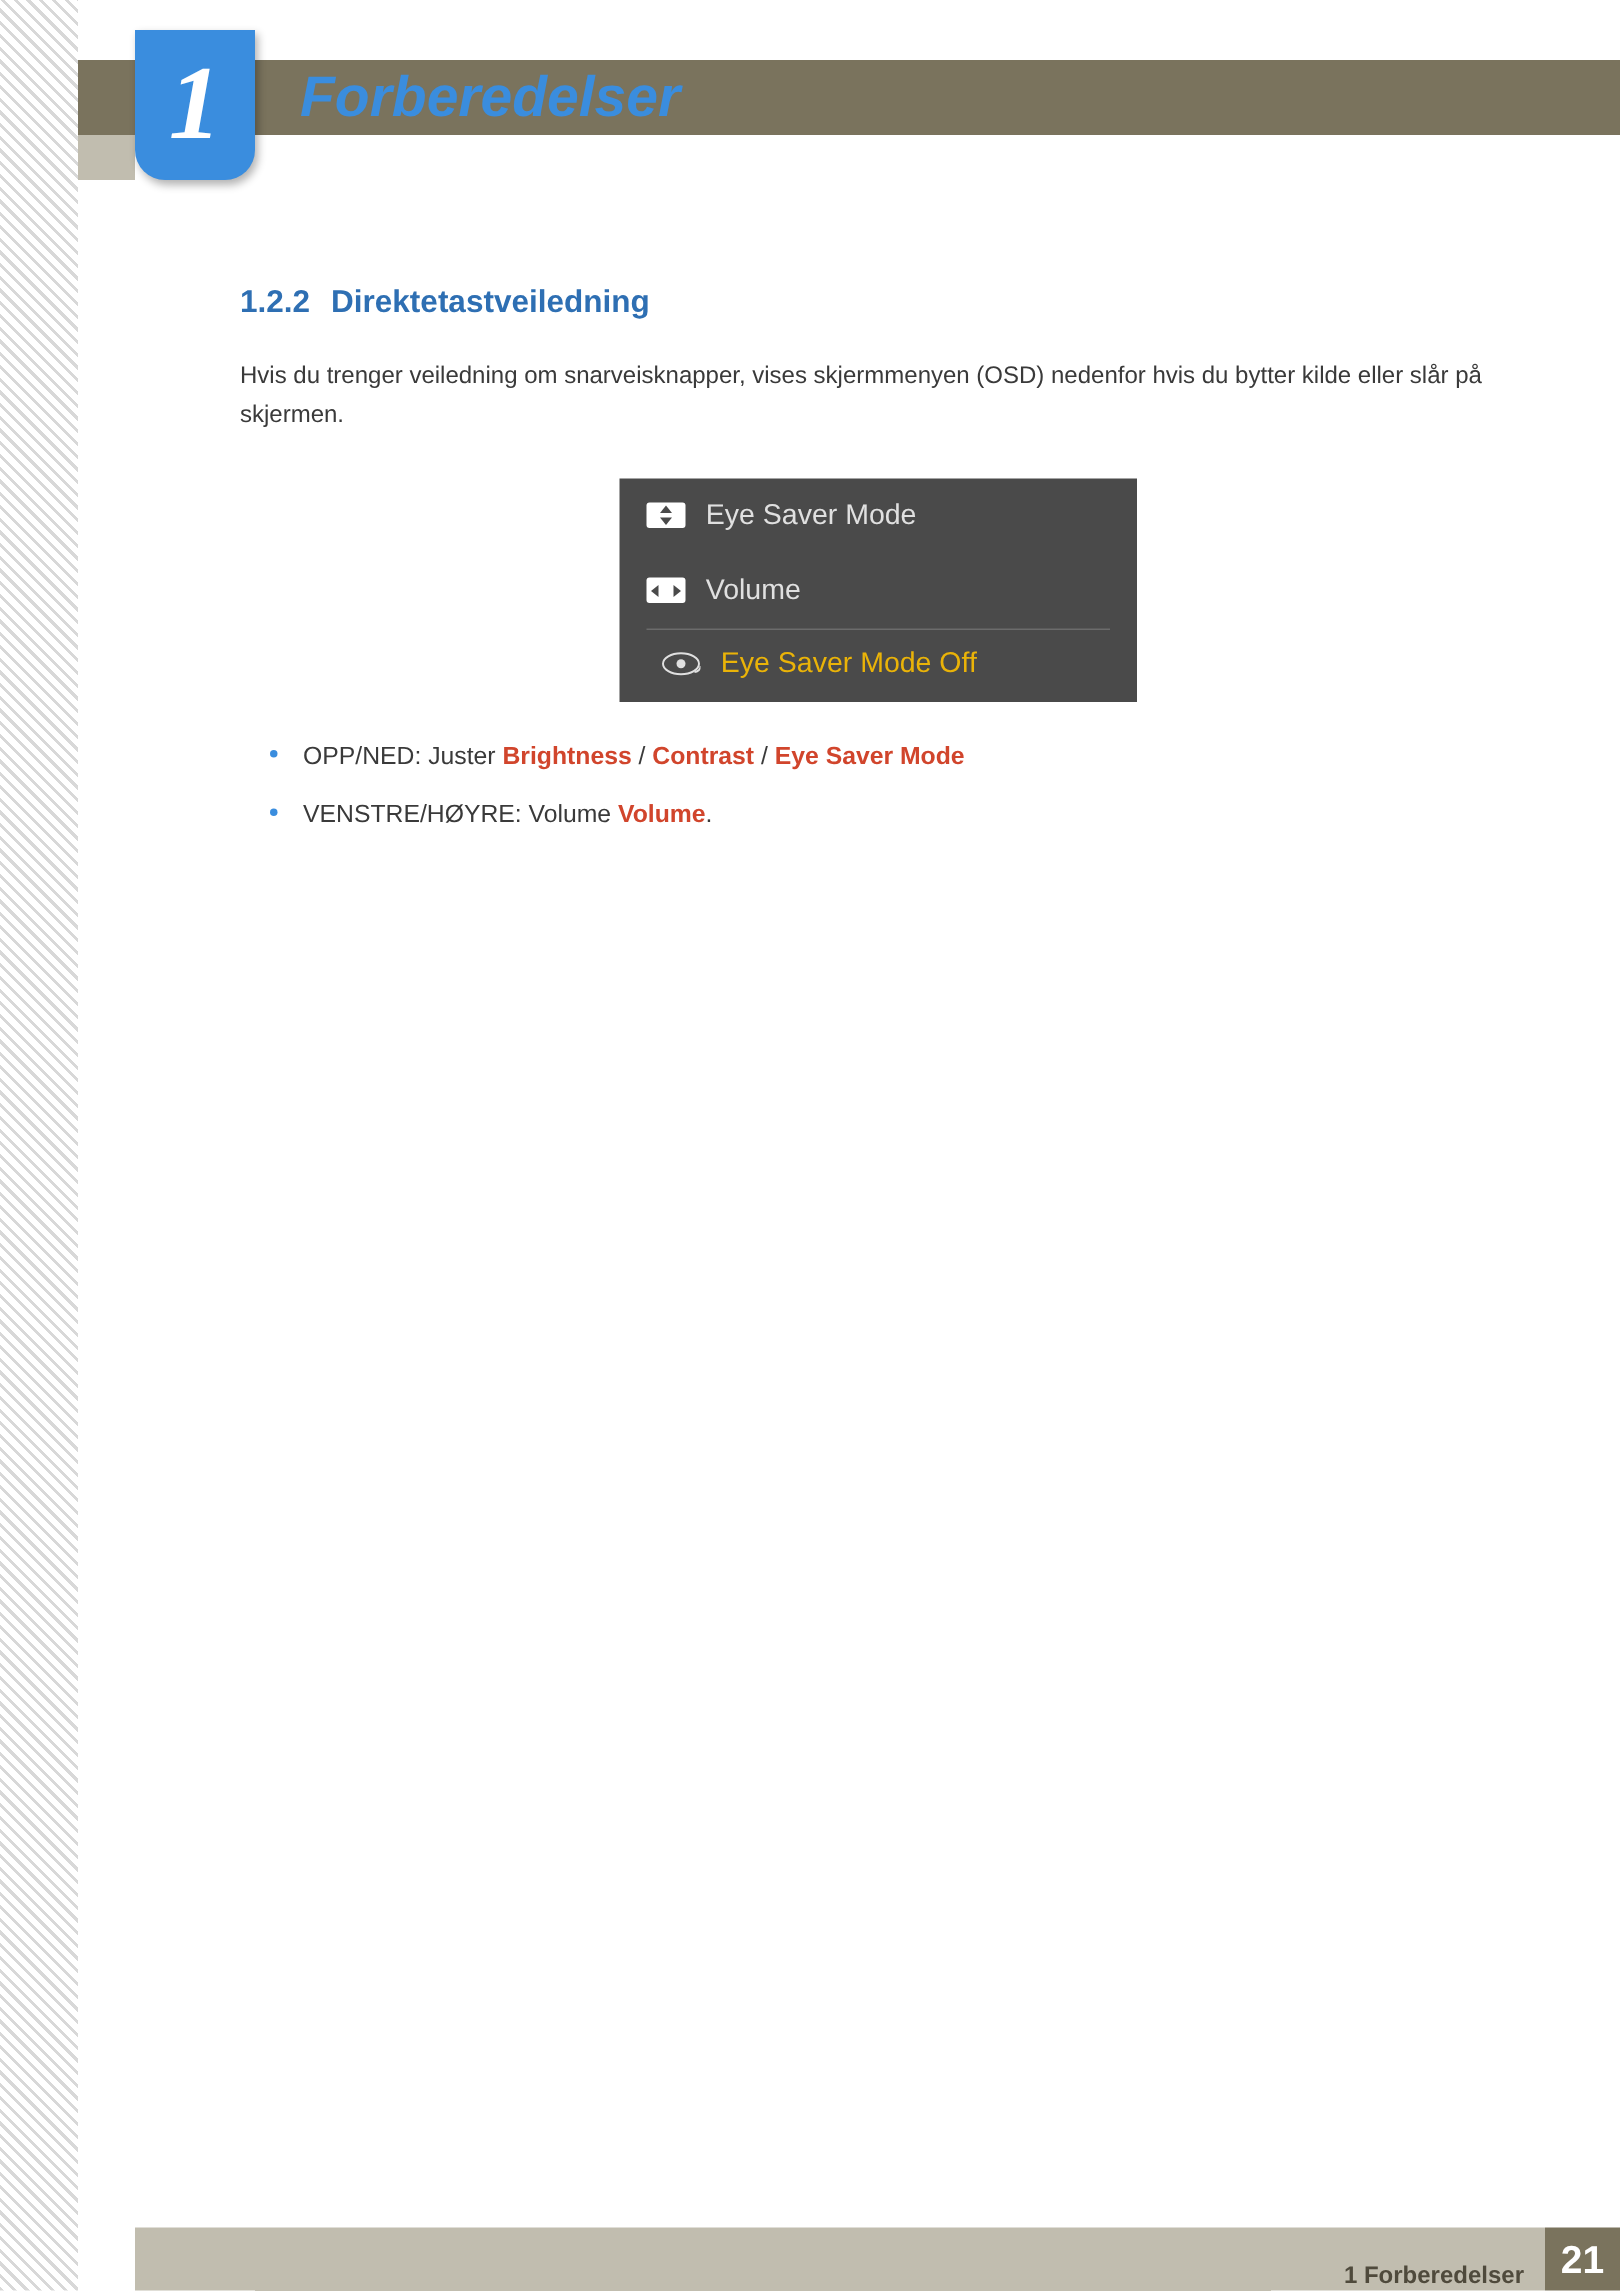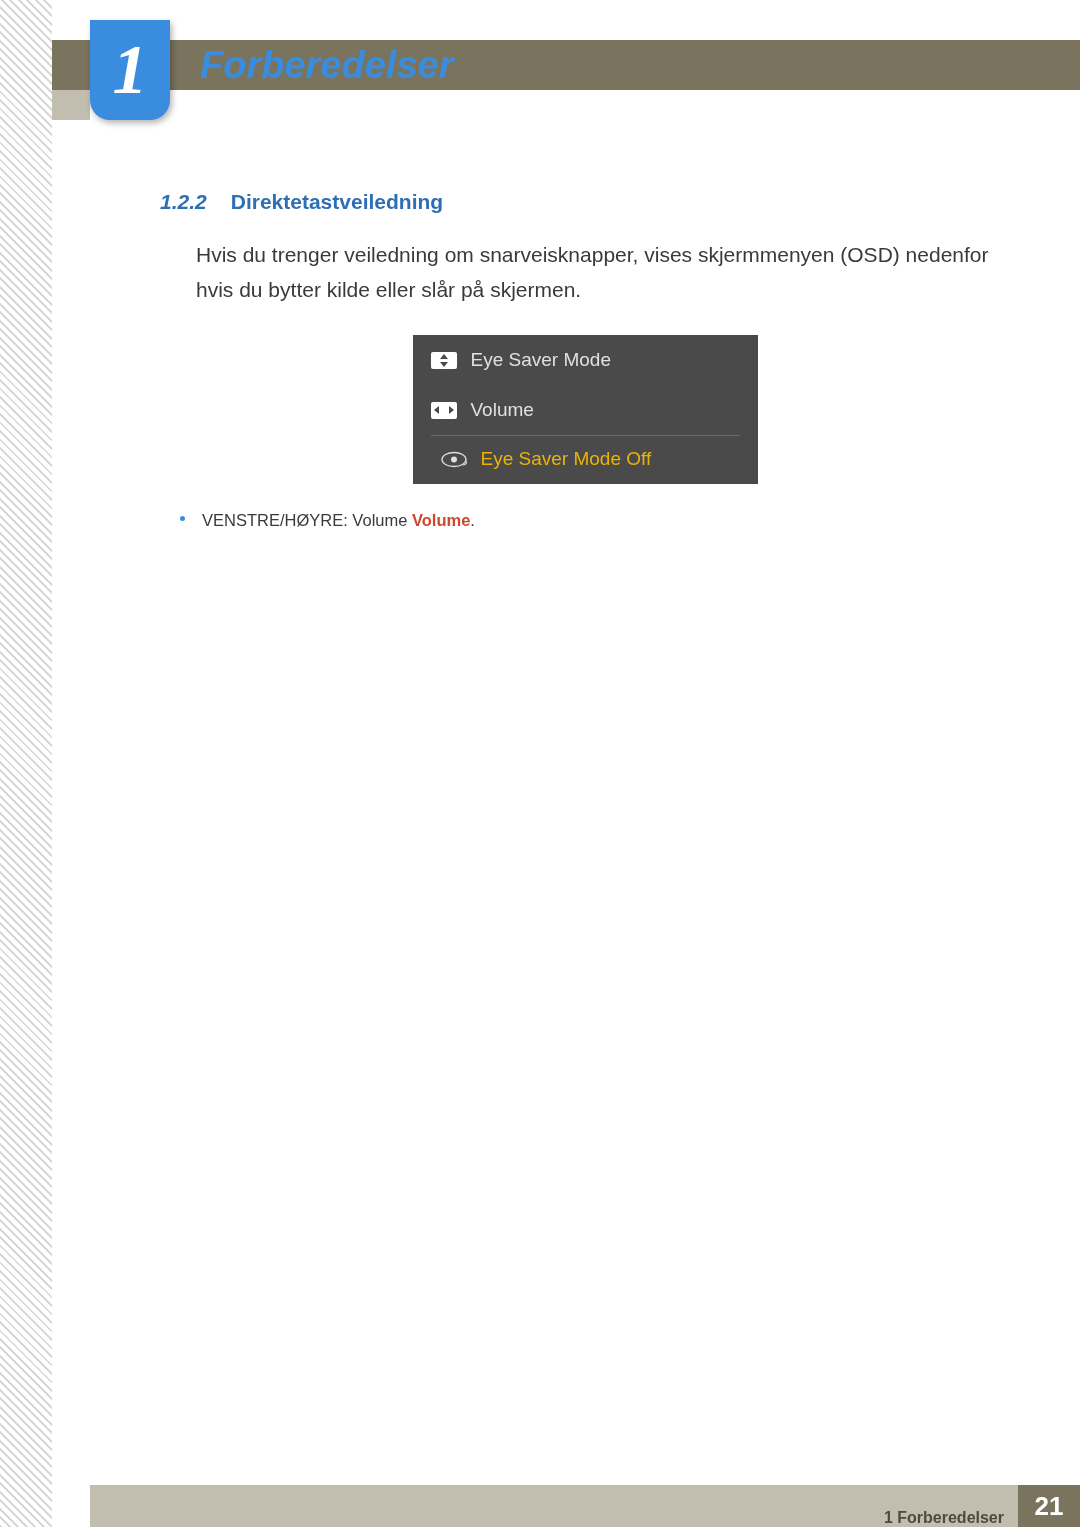--- a/index.html
+++ b/index.html
@@ -84,28 +84,27 @@
       top: 190px;
       right: 70px;
     }
     
     .section-heading {
       color: #2e6fb3;
       font-size: 21px;
       font-weight: bold;
       margin-bottom: 24px;
     }
-    .section-heading .num { margin-right: 24px; font-style: italic; }
+    .section-heading .num { margin-right: 14px; }
     
     .intro-text {
       color: #3a3a3a;
-      font-size: 21px;
+      font-size: 16px;
       line-height: 1.65;
       margin-bottom: 28px;
-      margin-left: 36px;
     }
     
     
     .osd-box {
       width: 345px;
       margin: 0 auto 24px auto;
       background: #4a4a4a;
       color: #e0e0e0;
       font-size: 19px;
       padding: 0;
@@ -234,21 +233,21 @@
       background: #c1bdaf;
       display: flex;
       align-items: flex-end;
       justify-content: flex-end;
       padding-right: 14px;
       color: #4f4a3c;
       font-weight: bold;
       font-size: 16px;
     }
     .footer-page {
-      width: 62px;
+      width: 50px;
       background: #7a735d;
       color: #ffffff;
       font-size: 26px;
       font-weight: bold;
       display: flex;
       align-items: center;
       justify-content: center;
     }
   </style>
 </head>
@@ -287,20 +286,23 @@
           <circle cx="13" cy="8.5" r="3" fill="#e0e0e0"></circle>
           <path d="M 22 14 A 4 4 0 0 0 26 10" fill="none" stroke="#e0e0e0" stroke-width="1.2"></path>
         </svg>
       </span>
       <span>Eye Saver Mode Off</span>
     </div>
   </div>
 
   <ul class="bullet-list">
     <li>
+      <span>OPP/NED: Juster </span><span class="hl">Brightness</span><span> / </span><span class="hl">Contrast</span><span> / </span><span class="hl">Eye Saver Mode</span>
+    </li>
+    <li>
       <span>VENSTRE/HØYRE: Volume </span><span class="hl">Volume</span><span>.</span>
     </li>
   </ul>
 </div>
 
 <div class="footer">
   <div class="footer-bar">
     <span>1 Forberedelser</span>
   </div>
   <div class="footer-page">21</div>

